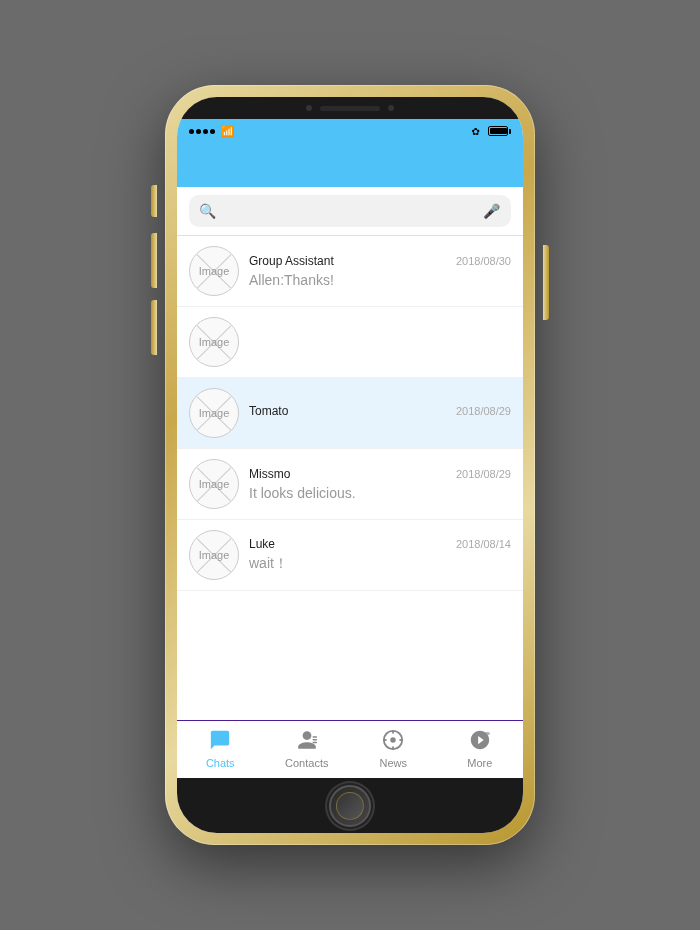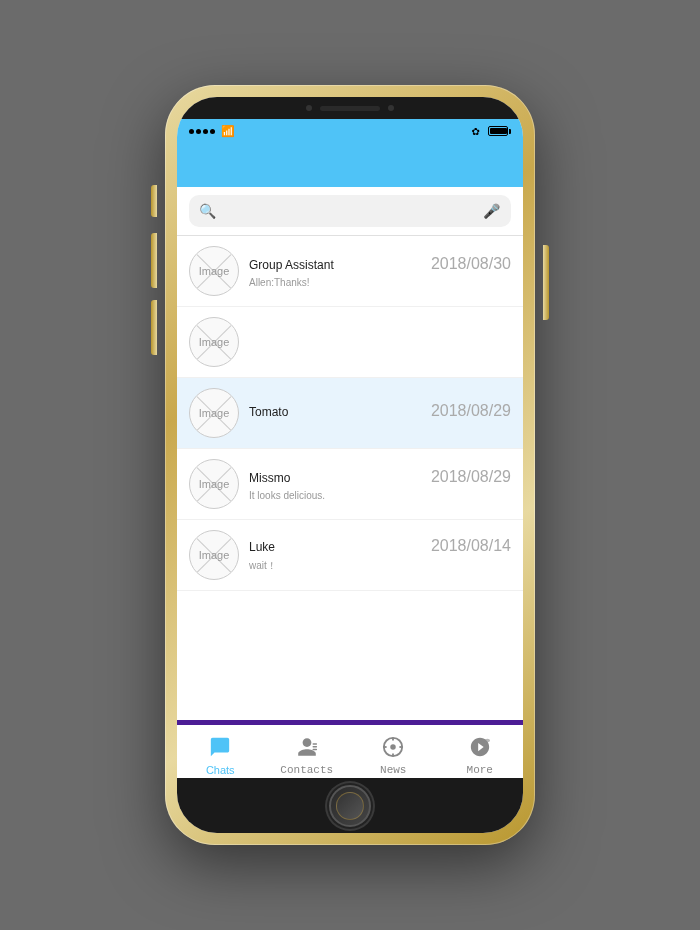--- a/index.html
+++ b/index.html
@@ -251,59 +251,59 @@
       justify-content: space-between;
       align-items: baseline;
       margin-bottom: 4px;
     }
     .chat-name {
       font-size: 12px;
       font-weight: 500;
       color: #222;
     }
     .chat-date {
-      font-size: 16px;
+      font-size: 11px;
       color: #aaa;
     }
     .chat-preview {
-      font-size: 10px;
+      font-size: 14px;
       color: #999;
       white-space: nowrap;
       overflow: hidden;
       text-overflow: ellipsis;
     }
 
     
     .tab-bar {
       background: #fff;
-      border-top: 5px solid #4c1d95;
+      border-top: 1px solid #4c1d95;
       height: 58px;
       display: flex;
-      align-items: flex-end;
+      align-items: center;
       justify-content: space-around;
       padding-bottom: 2px;
     }
     .tab-item {
       display: flex;
       flex-direction: column;
       align-items: center;
       gap: 2px;
       cursor: pointer;
       flex: 1;
     }
     .tab-icon {
       font-size: 22px;
       line-height: 1;
     }
     .tab-label {
       font-size: 11px;
     }
     .tab-item.active .tab-label { color: #4fc3f7; }
     .tab-item.active .tab-icon { color: #4fc3f7; }
-    .tab-item:not(.active) .tab-label { color: #888; font-family: Liberation Mono, monospace; }
+    .tab-item:not(.active) .tab-label { color: #888; }
     .tab-item:not(.active) .tab-icon { color: #888; }
 
     
     .home-button-wrap {
       background: #1a1a1a;
       height: 55px;
       display: flex;
       align-items: center;
       justify-content: center;
     }

